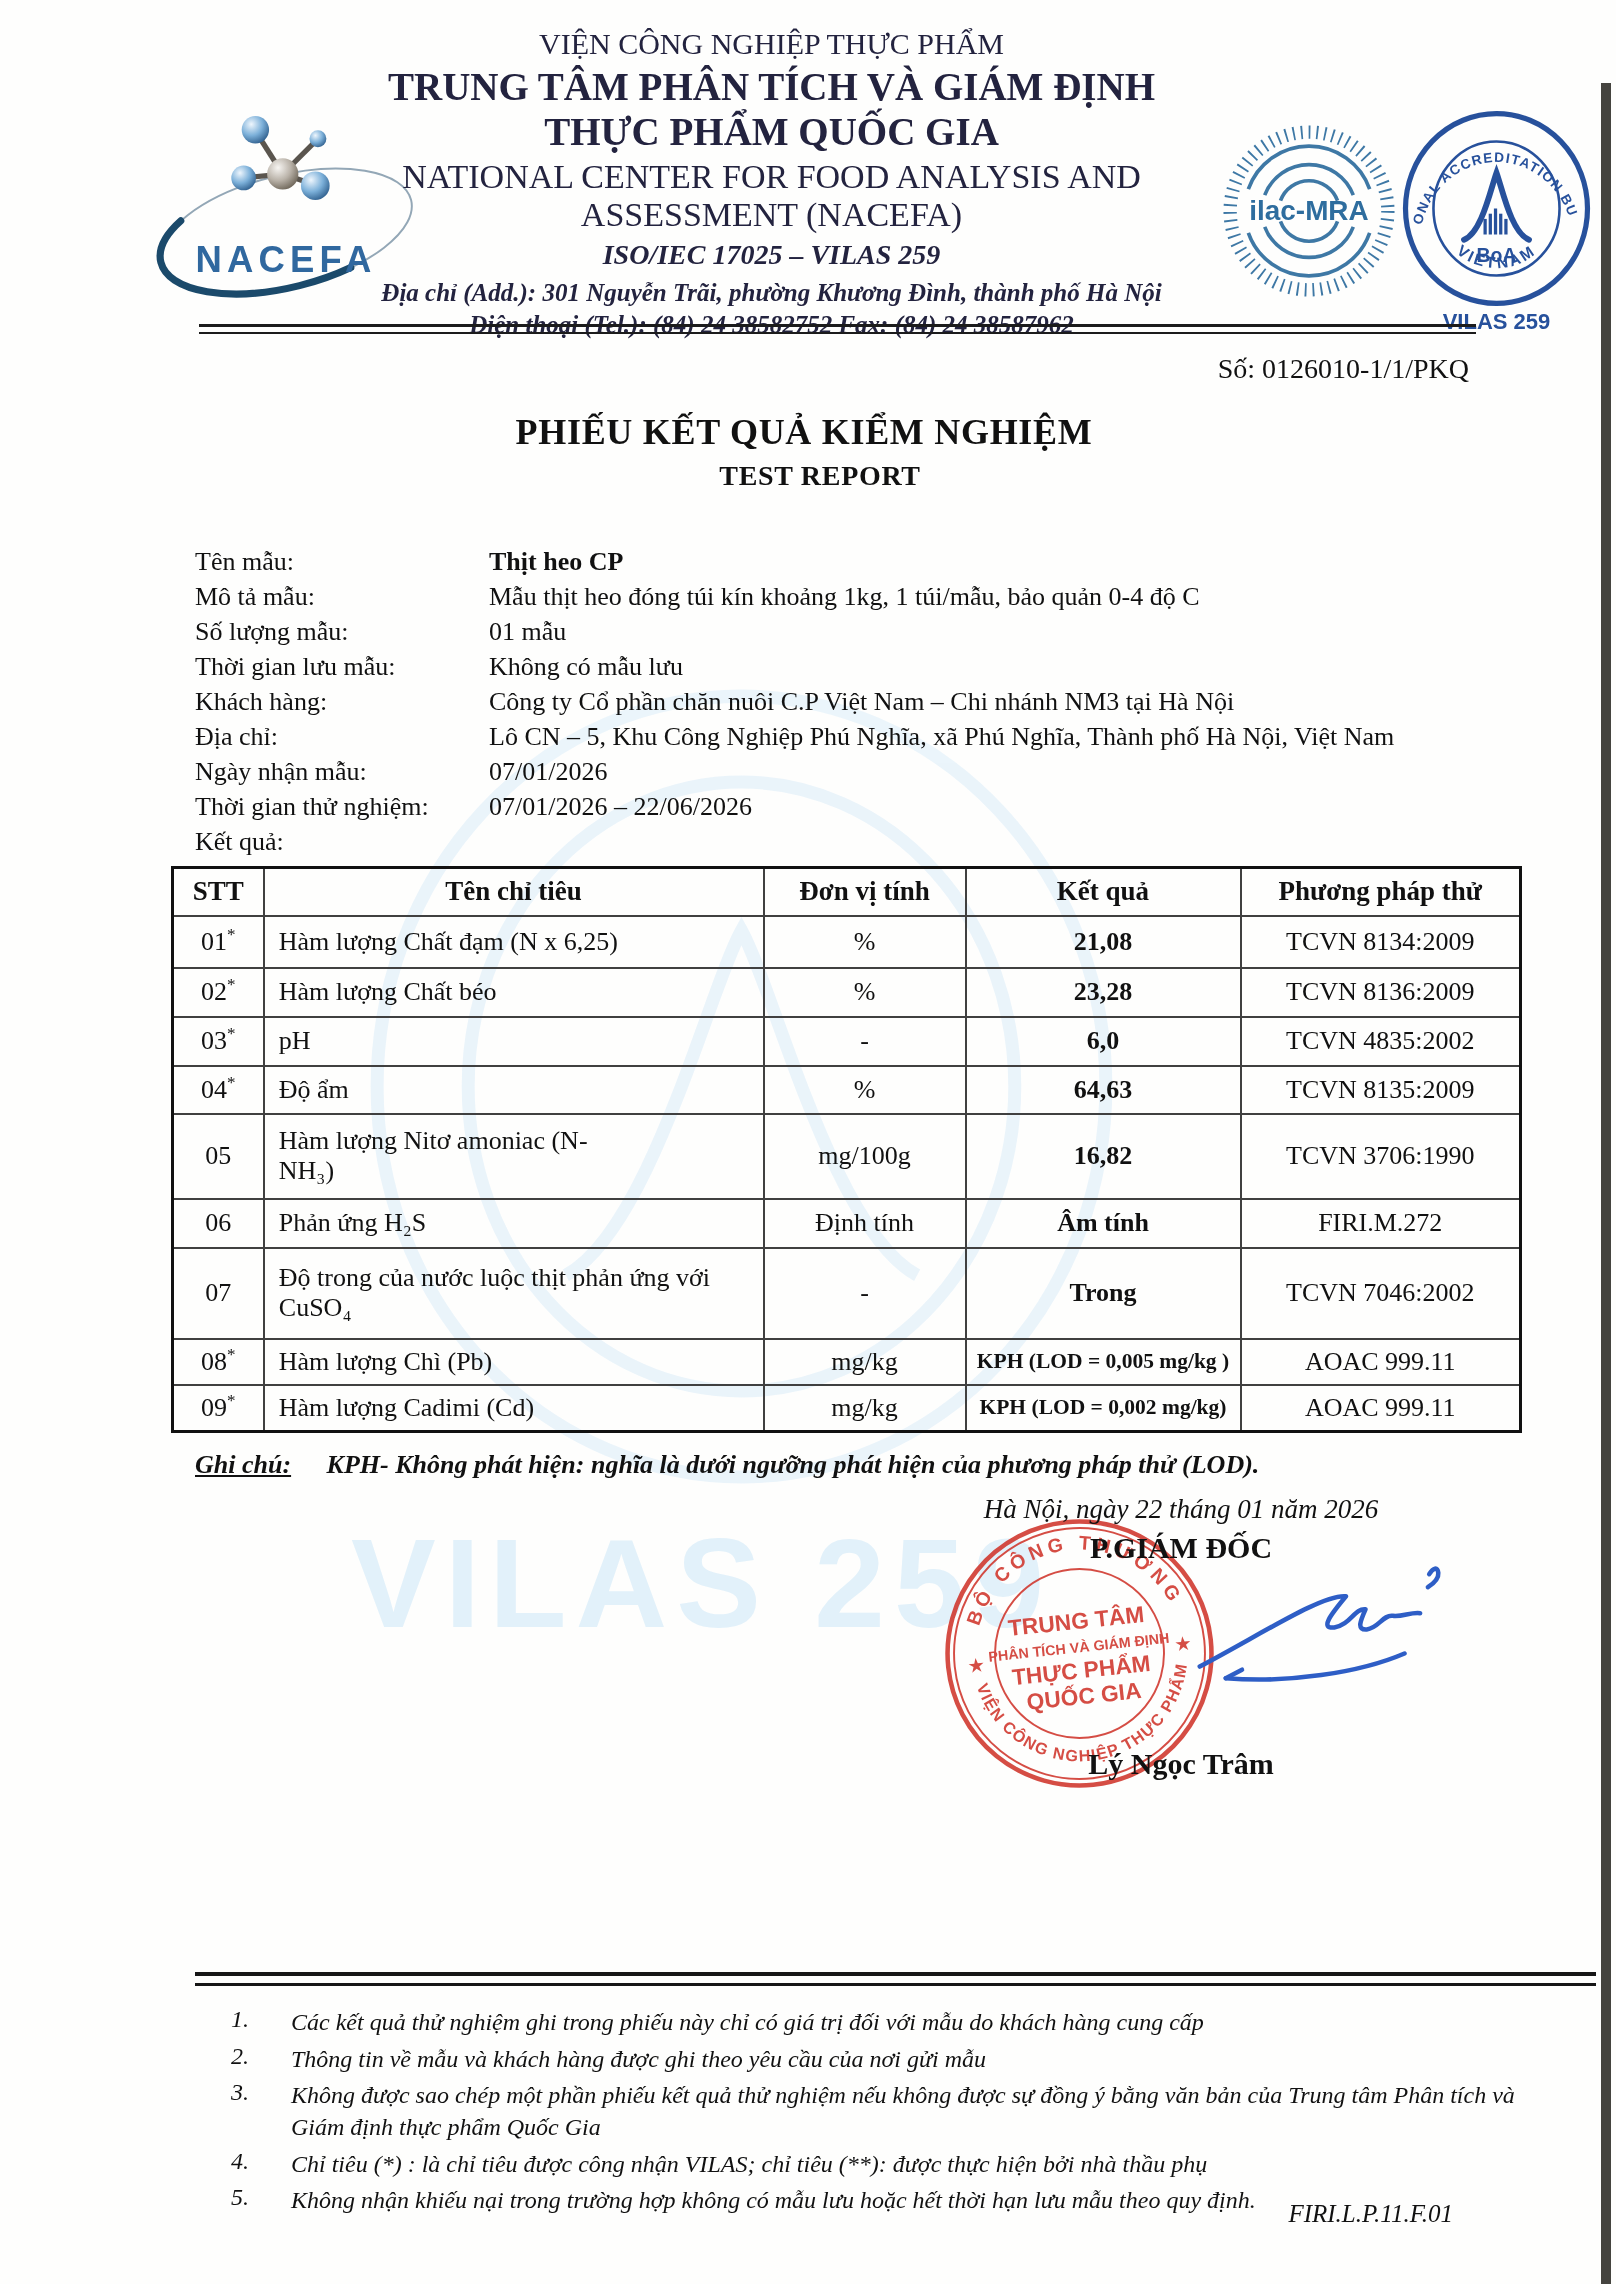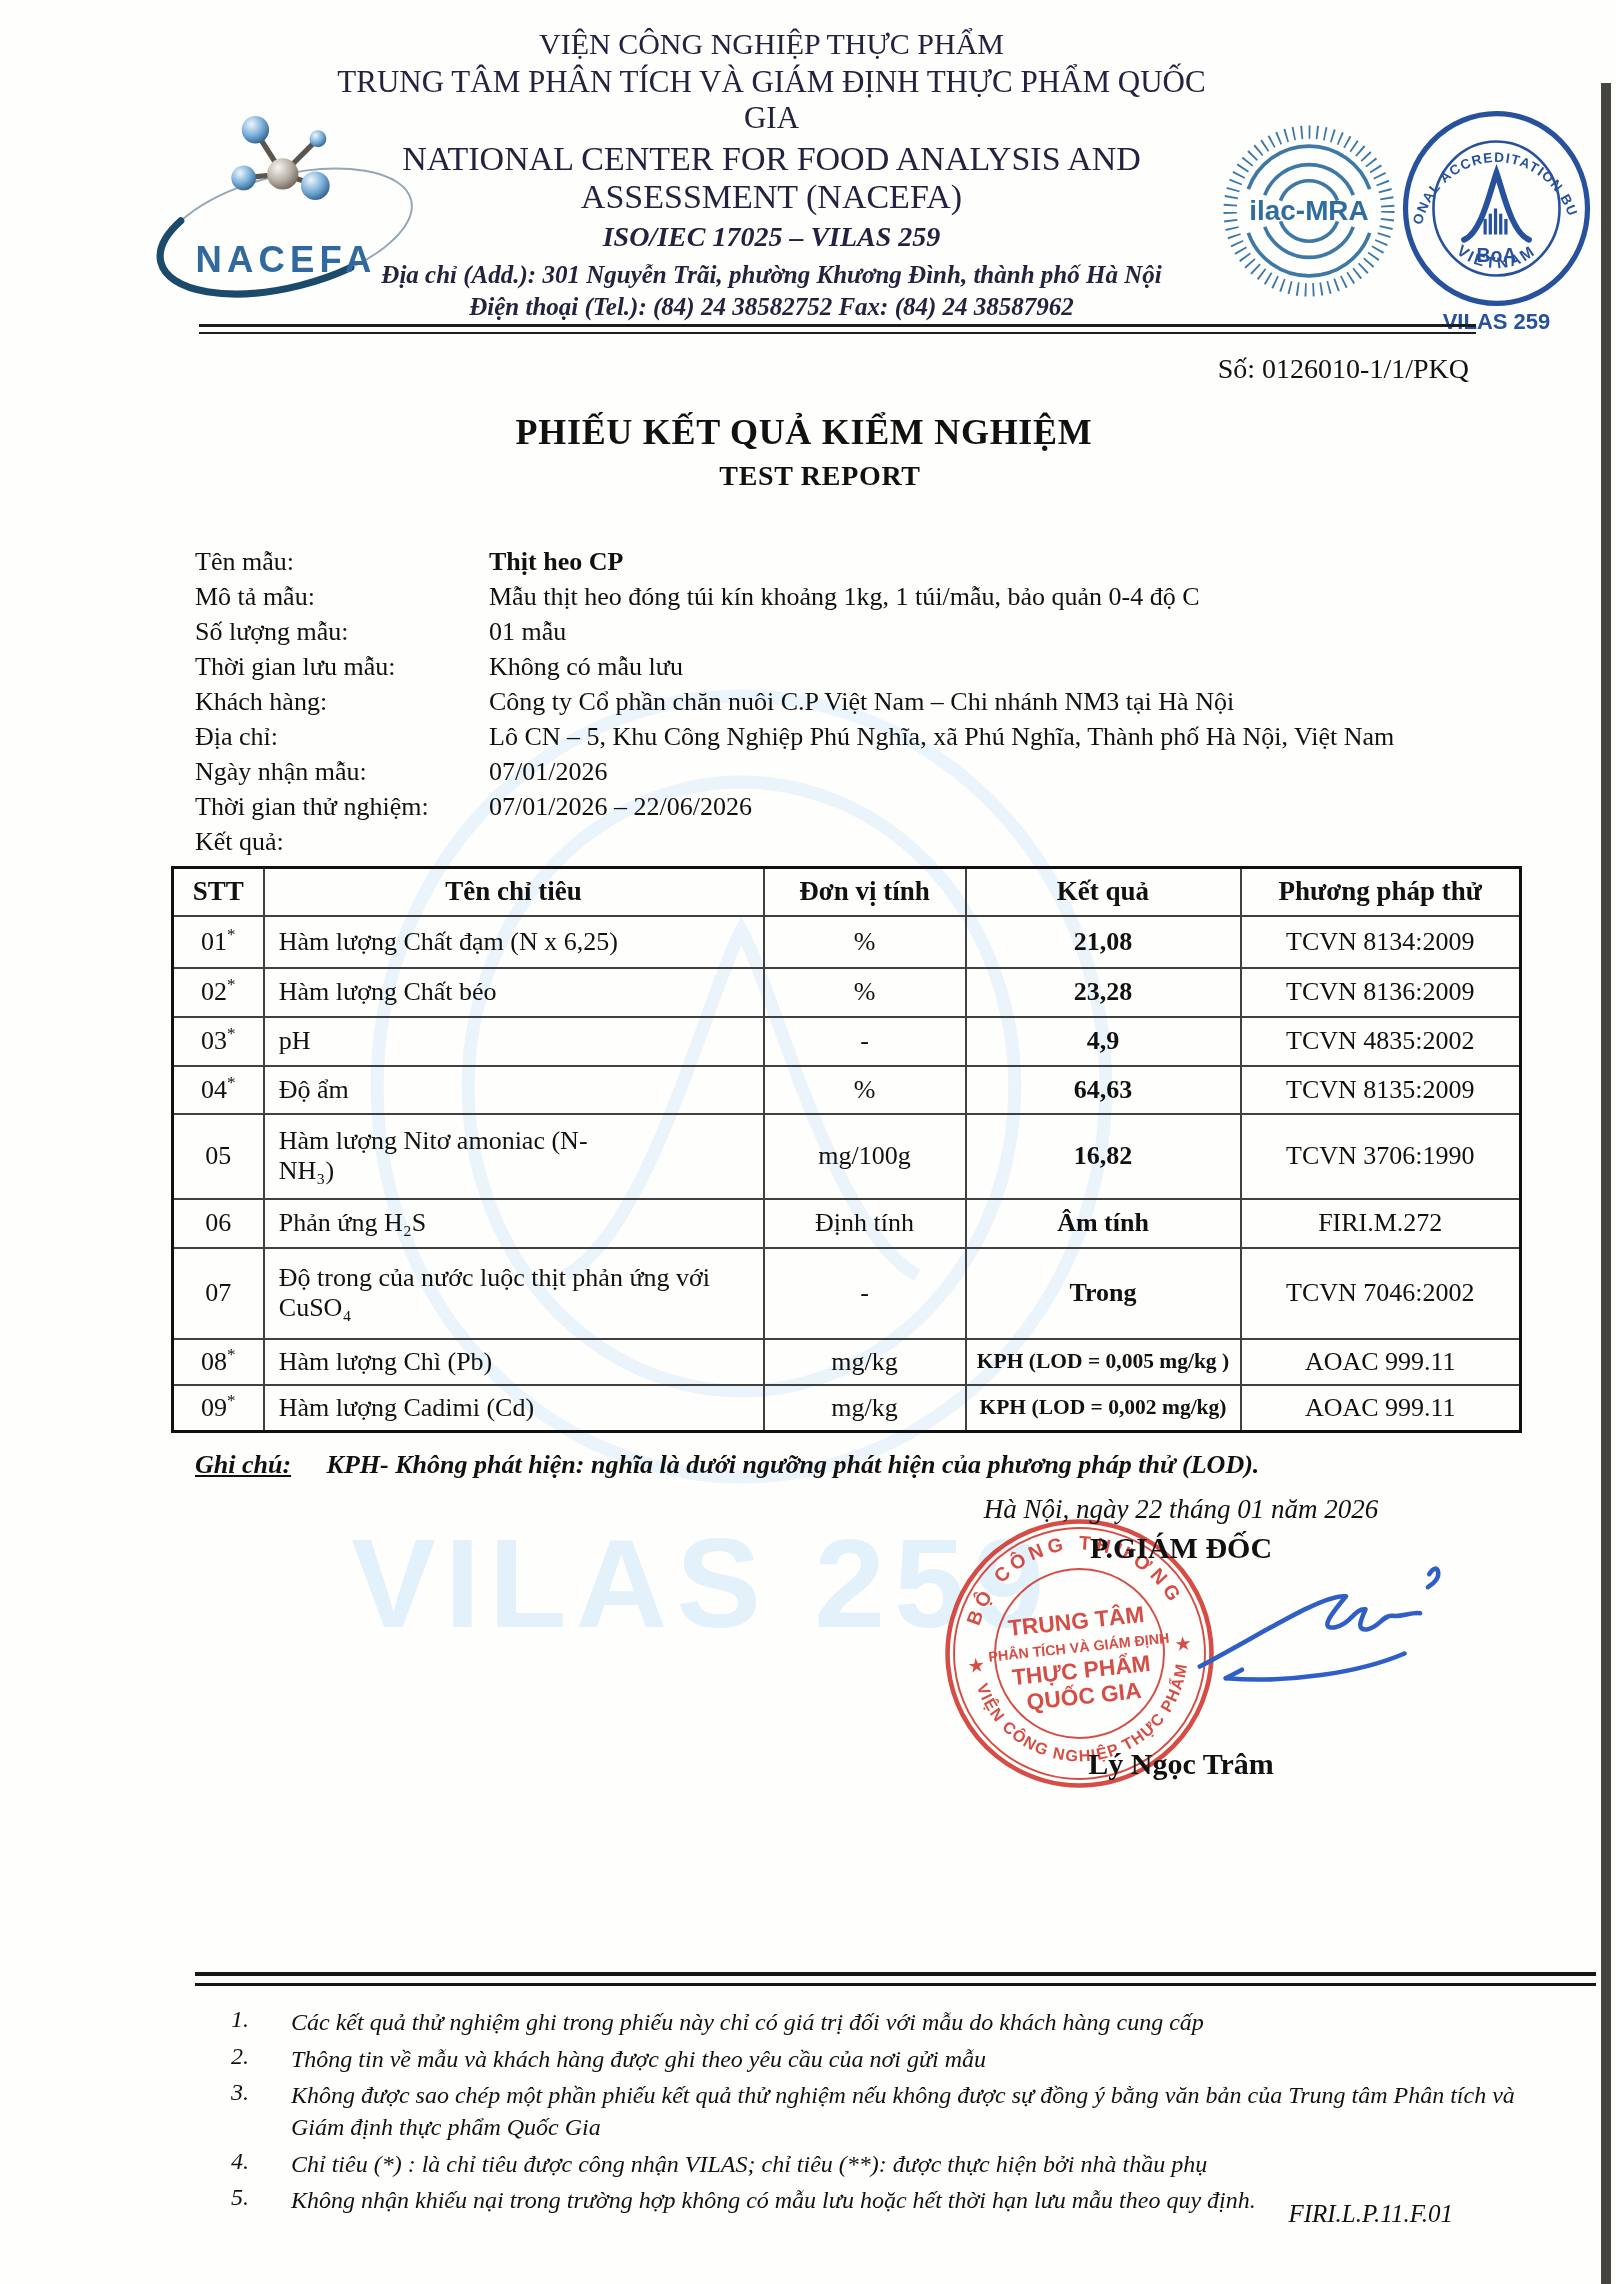--- a/index.html
+++ b/index.html
@@ -6,21 +6,21 @@
   .page{position:relative;width:1617px;height:2284px;background:#fefefd;overflow:hidden;
         font-family:"Liberation Serif","DejaVu Serif",serif;color:#111;}
   .abs{position:absolute;}
   
   .wm-emblem{left:273px;top:618px;}
   .wm-text{left:351px;top:1510px;font-family:"Liberation Sans","DejaVu Sans",sans-serif;
            font-weight:bold;font-size:127px;letter-spacing:9px;color:#e2f1fa;}
   
   .head-text{left:329px;top:27px;width:885px;text-align:center;color:#23233f;}
   .h-institute{font-size:30px;margin-bottom:2.6px;}
-  .h-center{font-size:31px;font-weight:normal;margin-bottom:4.6px;}
+  .h-center{font-size:39px;font-weight:bold;margin-bottom:4.6px;}
   .h-center-en{font-size:34px;margin-bottom:4.6px;}
   .h-iso{font-size:28px;font-weight:bold;font-style:italic;margin-bottom:7.8px;}
   .h-addr,.h-tel{font-size:25px;font-weight:bold;font-style:italic;margin-bottom:4.6px;}
   .h-mailrow{font-size:25px;font-weight:bold;font-style:italic;display:flex;justify-content:center;gap:85px;}
   .h-link{color:#6d2a62;text-decoration:underline;}
   .nacefa-logo{left:146px;top:101px;}
   .ilac-stamp{left:1218px;top:120px;}
   .boa-block{left:1399px;top:111px;width:195px;text-align:center;}
   .boa-vilas{font-family:"Liberation Sans","DejaVu Sans",sans-serif;font-weight:bold;
              font-size:22px;color:#27519c;margin-top:1.3px;}
@@ -251,21 +251,21 @@
         <td class="c"><span>02</span><sup class="flag">*</sup></td>
         <td class="name">Hàm lượng Chất béo</td>
         <td class="c">%</td>
         <td class="res">23,28</td>
         <td class="c">TCVN 8136:2009</td>
       </tr>
       <tr>
         <td class="c"><span>03</span><sup class="flag">*</sup></td>
         <td class="name">pH</td>
         <td class="c">-</td>
-        <td class="res">4,9</td>
+        <td class="res">6,0</td>
         <td class="c">TCVN 4835:2002</td>
       </tr>
       <tr>
         <td class="c"><span>04</span><sup class="flag">*</sup></td>
         <td class="name">Độ ẩm</td>
         <td class="c">%</td>
         <td class="res">64,63</td>
         <td class="c">TCVN 8135:2009</td>
       </tr>
       <tr>

